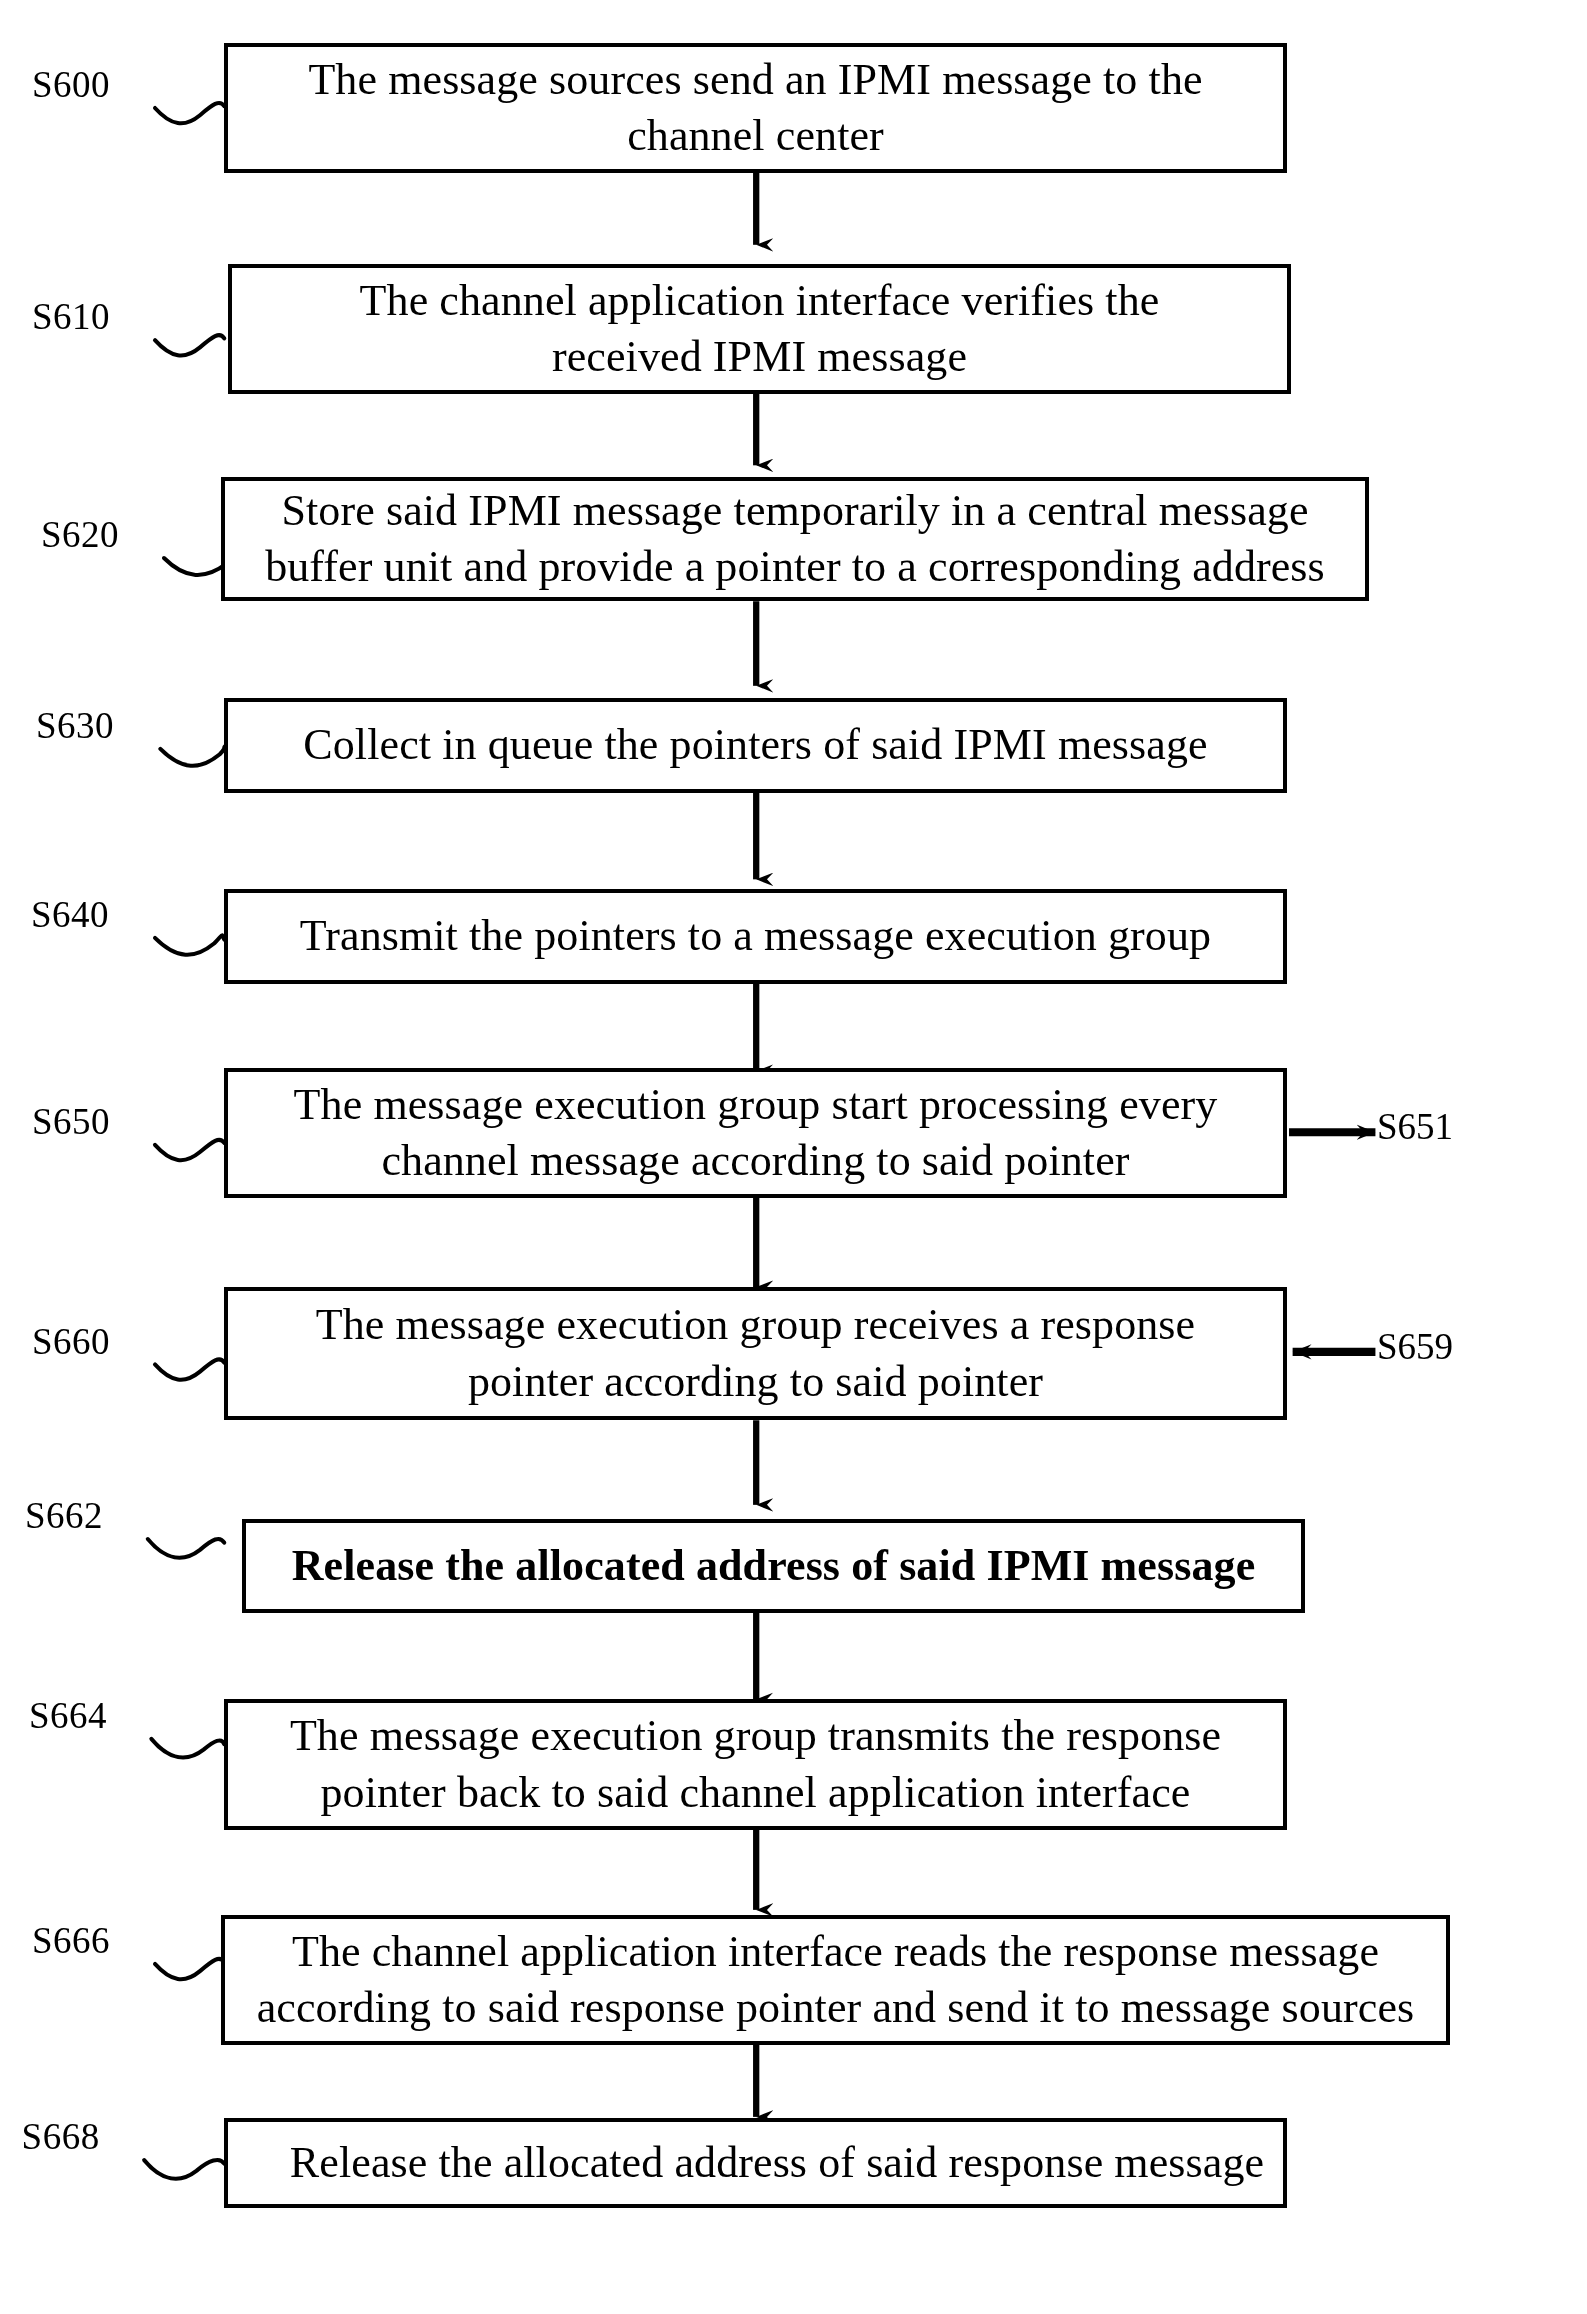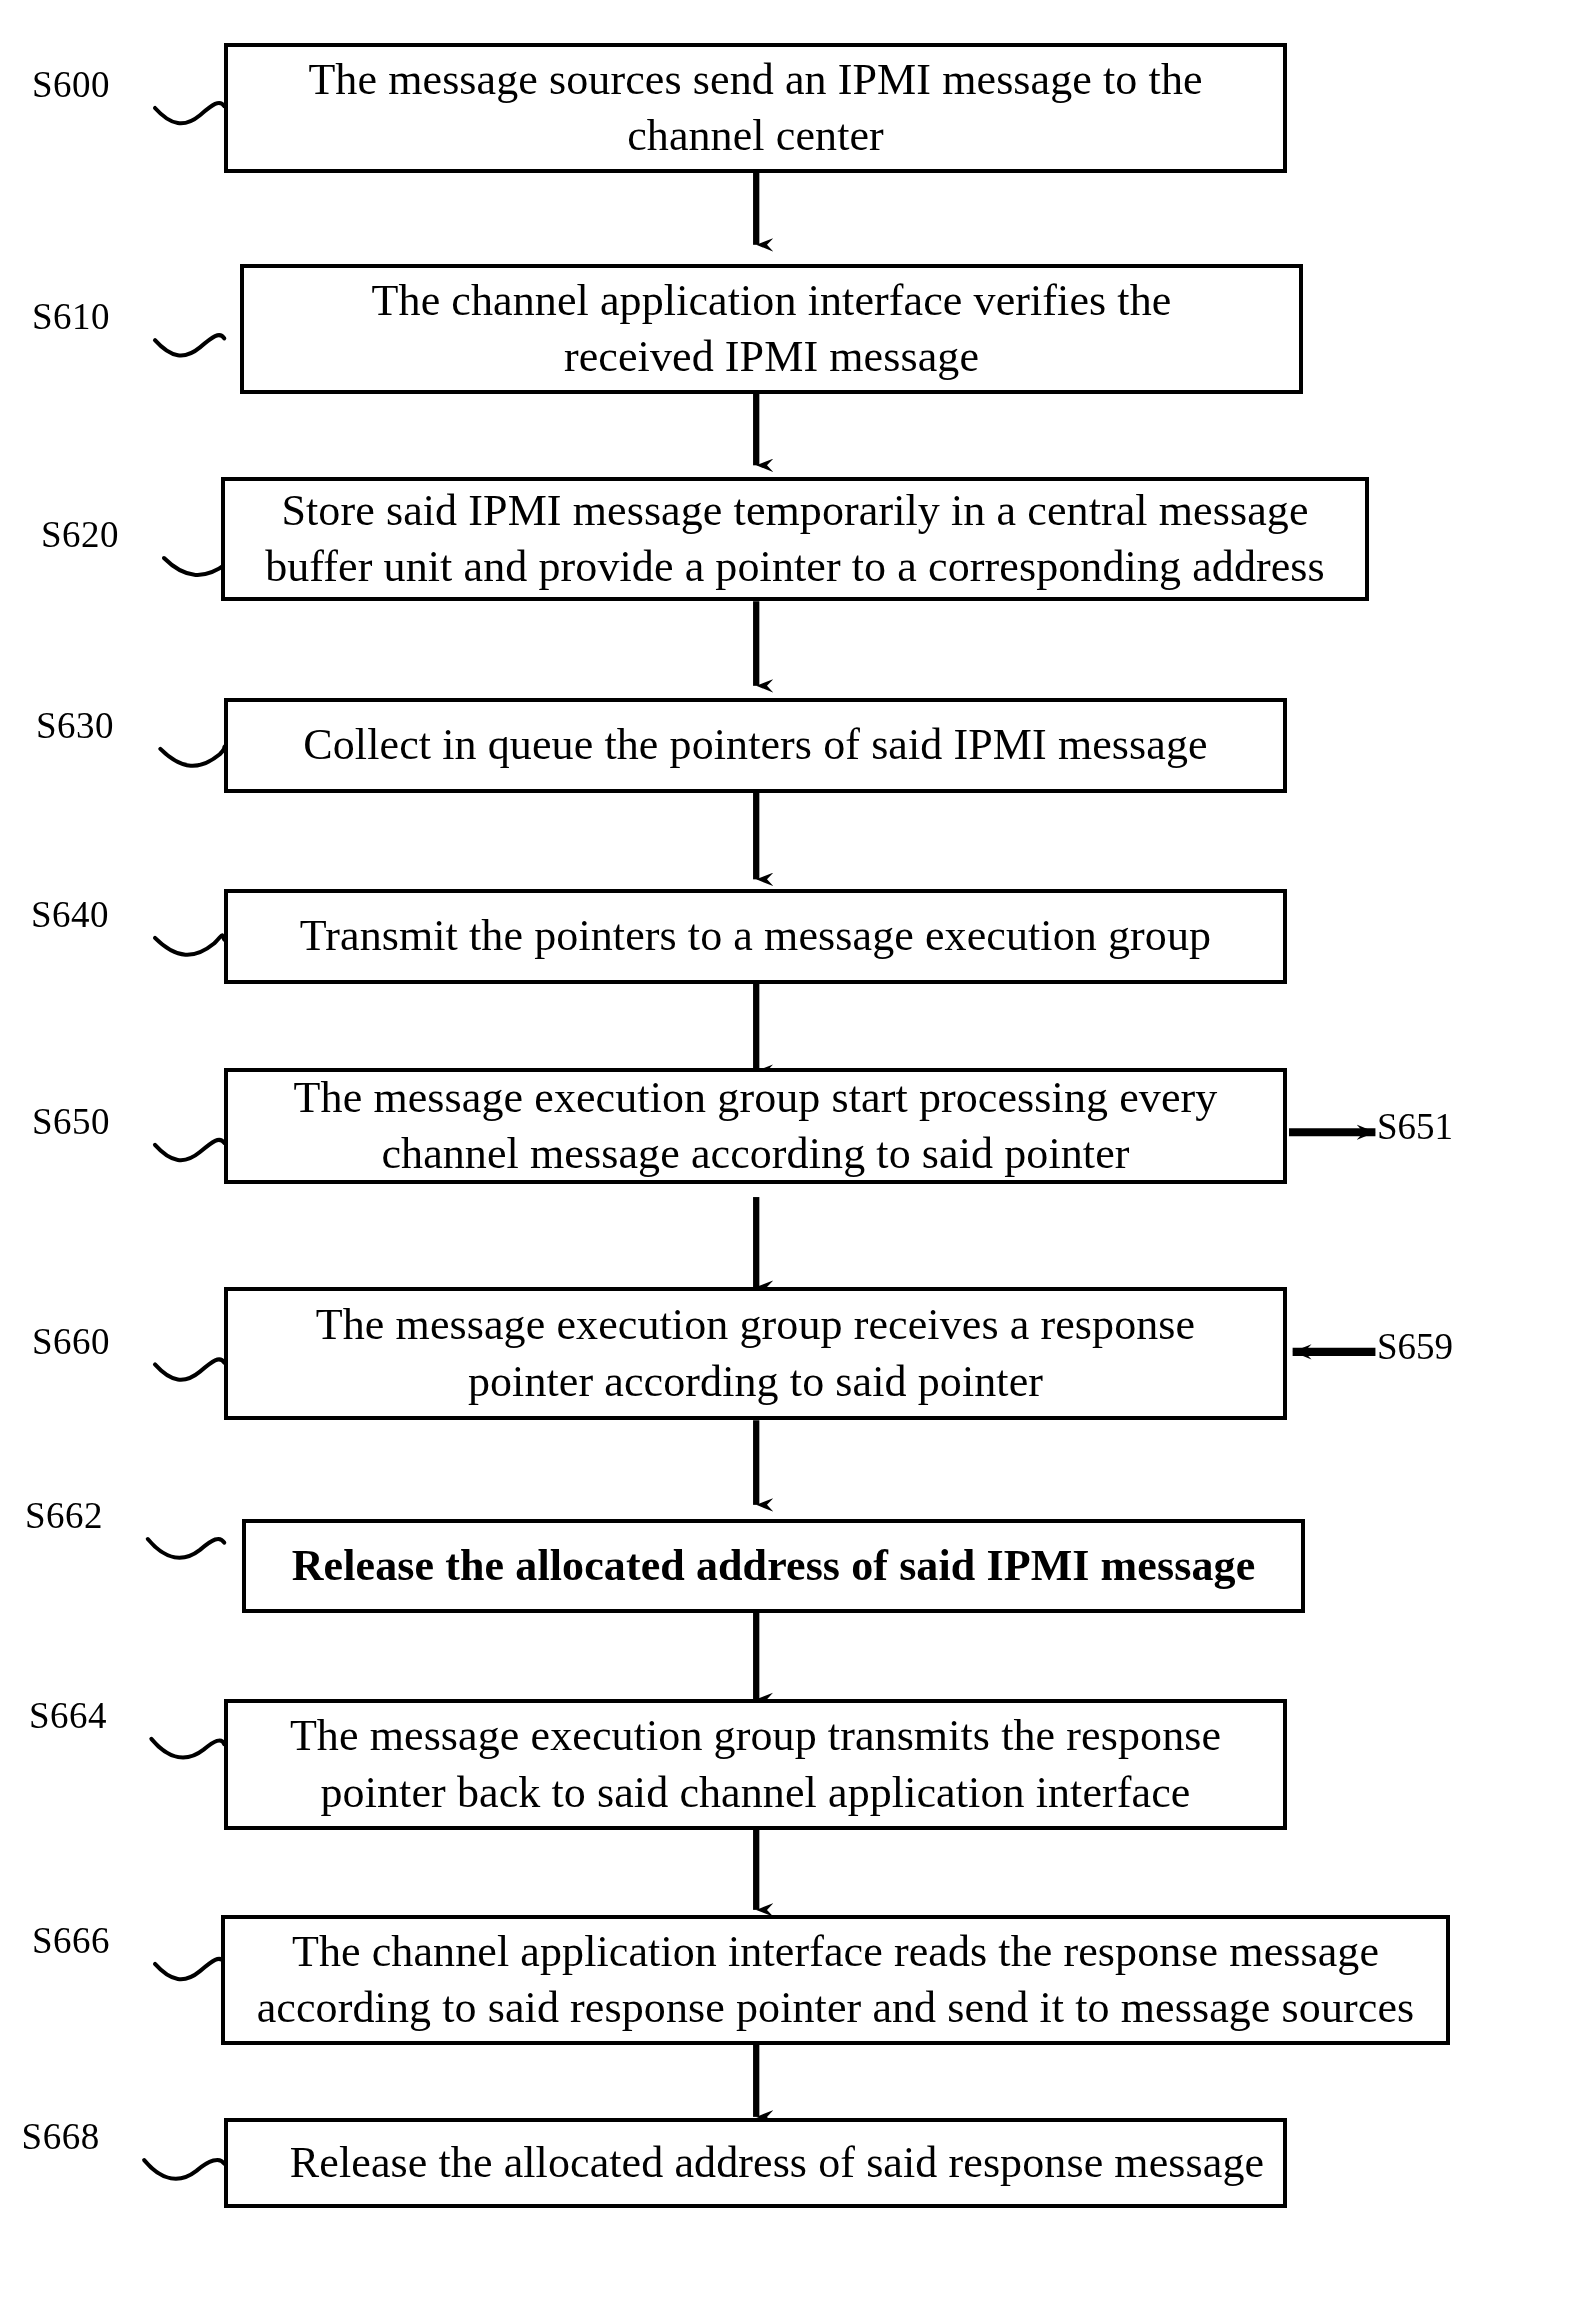--- a/index.html
+++ b/index.html
@@ -128,39 +128,39 @@
   <div class="step-label" style="left:21.6px; top:2115px;">S668</div>
 
   <div class="side-label" style="left:1377px; top:1105px;">S651</div>
   <div class="side-label" style="left:1377px; top:1325px;">S659</div>
 
   <div class="node" style="left:224px; top:43px; width:1063px; height:130px;">
     <span class="node-text">The message sources send an IPMI message to the
 channel center</span>
   </div>
 
-  <div class="node" style="left:240px; top:264px; width:1063px; height:130px;align-items:center;">
+  <div class="node" style="left:228px; top:264px; width:1063px; height:130px;align-items:center;">
     <span class="node-text">The channel application interface verifies the
 received IPMI message</span>
   </div>
 
   <div class="node" style="left:221px; top:477px; width:1148px; height:124px;">
     <span class="node-text">Store said IPMI message temporarily in a central message
 buffer unit and provide a pointer to a corresponding address</span>
   </div>
 
   <div class="node" style="left:224px; top:698px; width:1063px; height:95px;">
     <span class="node-text">Collect in queue the pointers of said IPMI message</span>
   </div>
 
   <div class="node" style="left:224px; top:889px; width:1063px; height:95px;">
     <span class="node-text">Transmit the pointers to a message execution group</span>
   </div>
 
-  <div class="node" style="left:224px; top:1068px; width:1063px; height:116px;">
+  <div class="node" style="left:224px; top:1068px; width:1063px; height:130px;">
     <span class="node-text">The message execution group start processing every
 channel message according to said pointer</span>
   </div>
 
   <div class="node" style="left:224px; top:1287px; width:1063px; height:133px;">
     <span class="node-text">The message execution group receives a response
 pointer according to said pointer</span>
   </div>
 
   <div class="node" style="left:242px; top:1519px; width:1063px; height:94px;font-weight:bold;">

